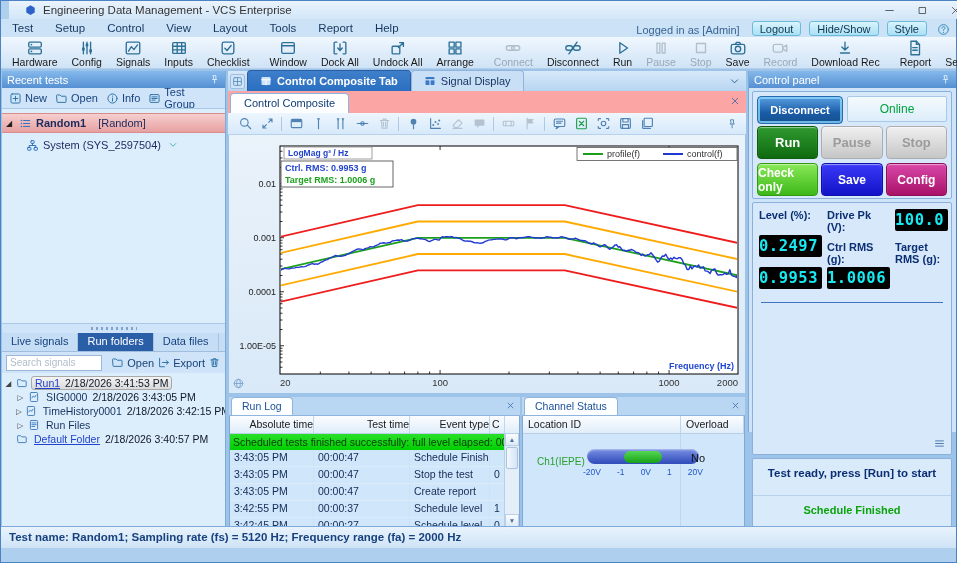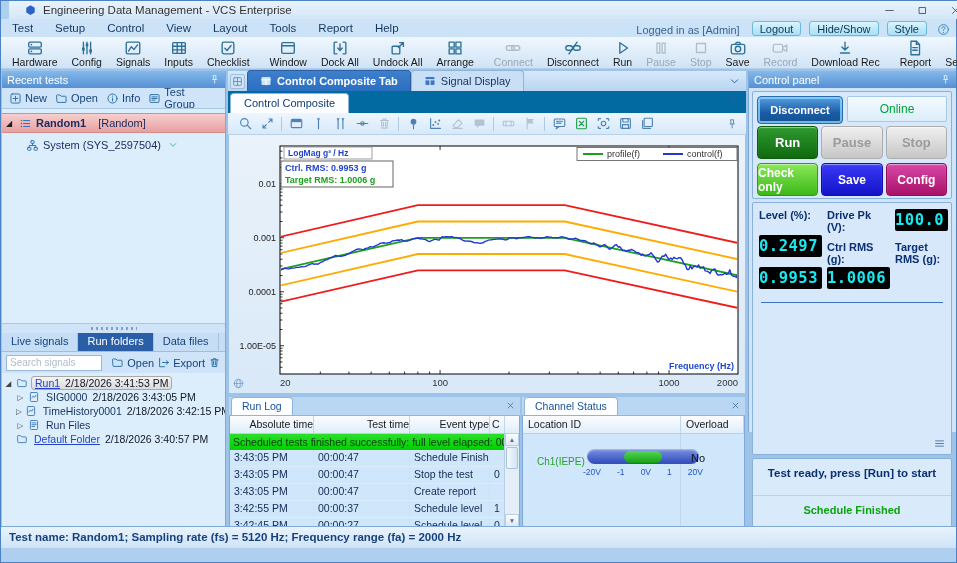--- a/index.html
+++ b/index.html
@@ -96,21 +96,21 @@
   .main-tabs{position:absolute;left:0;top:0;width:100%;height:20px;display:flex;align-items:flex-end;
     background:linear-gradient(#d7e9fa,#b7d5f1);}
   .tab-util{width:15px;height:15px;margin:0 2px 2px 2px;color:#5a8ab8;background:#cfe4f8;
     border:1px solid #9fbede;border-radius:2px;padding:1px;box-sizing:border-box;}
   .mtab{height:20px;display:flex;align-items:center;gap:5px;padding:0 12px;font-size:11px;
     border-radius:4px 4px 0 0;color:#14325e;background:#c8dff6;border:1px solid #8fb4dd;border-bottom:none;}
   .mtab .icn{width:12px;height:12px;color:#3a78c8;}
   .mtab.active{background:linear-gradient(#3f7fca,#2a6fc1);color:#fff;font-weight:bold;border-color:#2a5fa8;}
   .mtab.active .icn{color:#cfe4f8;}
   .mt-chev{margin-left:auto;margin-right:6px;margin-bottom:4px;width:11px;height:11px;color:#1a4a8a;}
-  .doc-row{position:absolute;left:0;top:20px;width:100%;height:22px;background:#0369a1;
+  .doc-row{position:absolute;left:0;top:20px;width:100%;height:22px;background:#fca5a5;
     border-bottom:1px solid #9fc0e2;}
   .doc-tab{position:absolute;left:2px;bottom:0;height:19px;padding:0 13px;background:#fdfeff;
     border:1px solid #8fb4dd;border-bottom:none;border-radius:4px 4px 0 0;font-size:11px;color:#123c72;
     line-height:19px;}
   .doc-close{position:absolute;right:6px;top:5px;width:10px;height:10px;color:#2a5f9e;}
   .chart-toolbar{position:absolute;left:0;top:42px;width:100%;height:22px;
     background:linear-gradient(#eef6fe,#d6e9fa);display:flex;align-items:center;padding-left:6px;
     box-sizing:border-box;border-bottom:1px solid #b9d2ec;}
   .cbtn{width:15px;height:15px;margin:0 3.5px;color:#4f82b2;}
   .cbtn.dis{color:#b4c3d2;}

